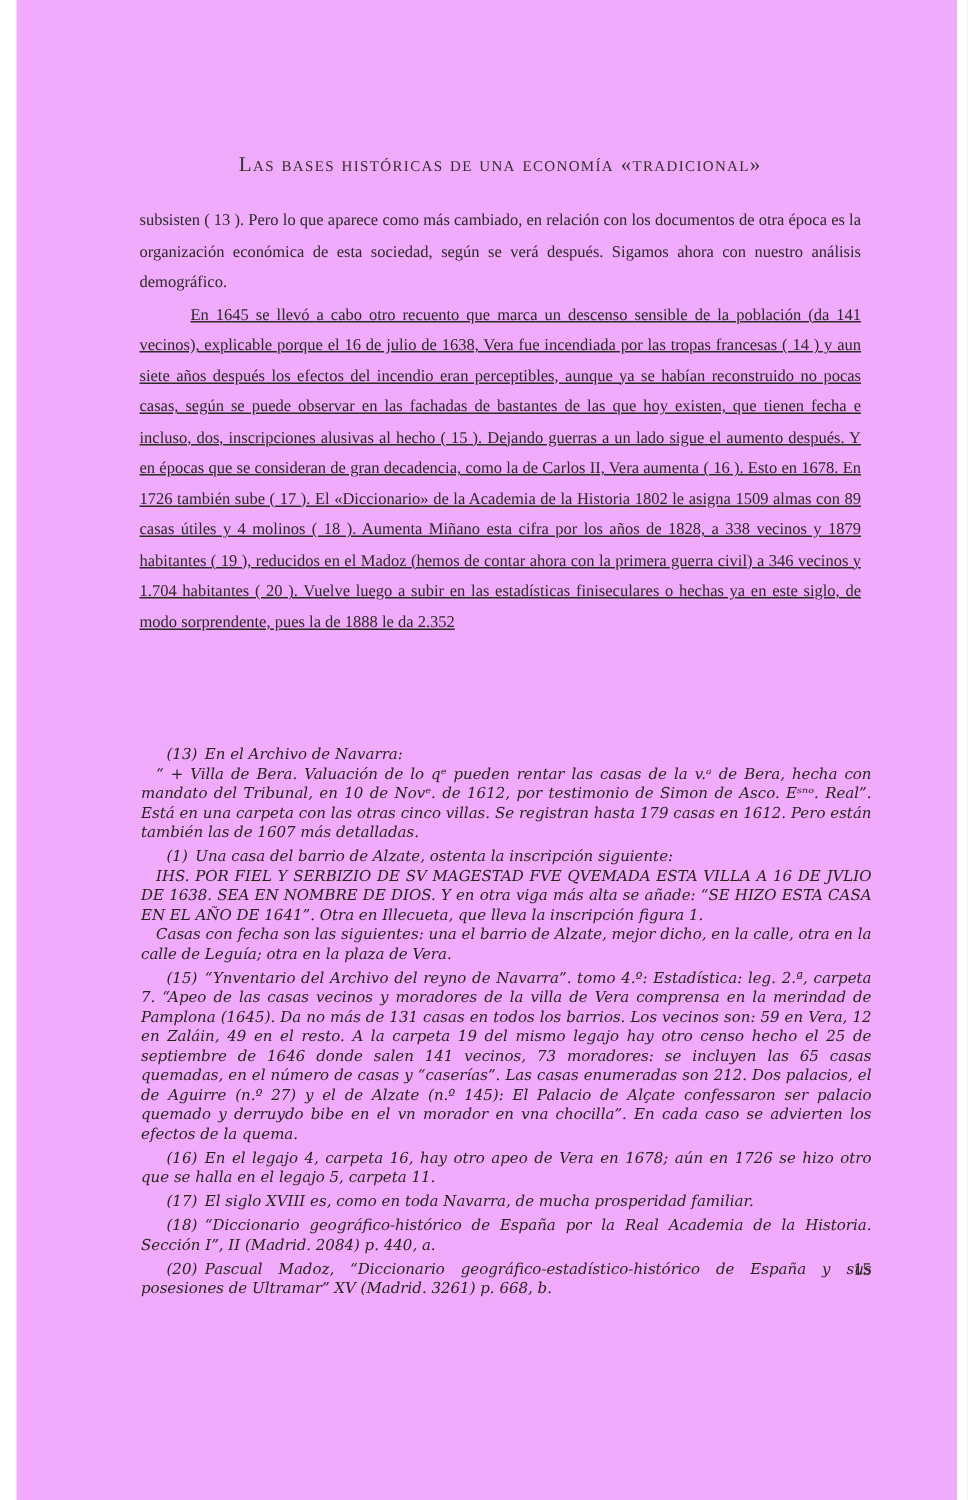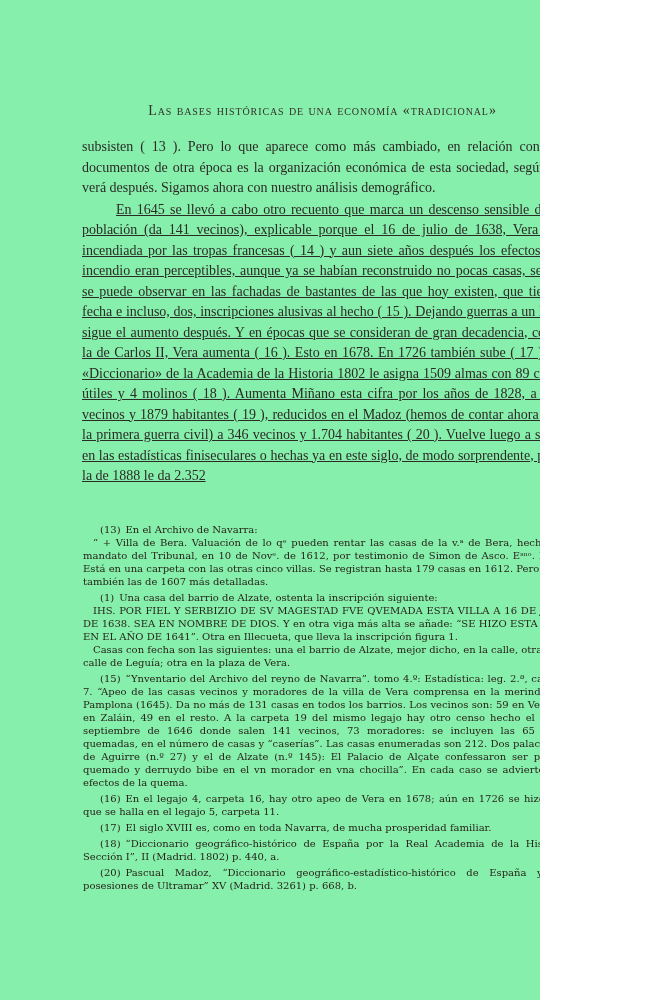--- a/index.html
+++ b/index.html
@@ -2,66 +2,68 @@
 <html><head>
 <meta charset="utf-8">
 <style>
   html, body {
     margin: 0;
     padding: 0;
     background: #ffffff;
   }
   .page {
     position: relative;
-    width: 540px;
+    width: 627px;
     height: 1000px;
-    background: #86efac;
+    background: #f0abfc;
     overflow: hidden;
+    margin-left: 11px;
   }
   .running-header {
     position: absolute;
     top: 103px;
     left: 82px;
     width: 481px;
     text-align: center;
     font-family: "Liberation Serif", "DejaVu Serif", serif;
     font-variant: small-caps;
     font-size: 14px;
     letter-spacing: 0.9px;
     color: #34312b;
   }
   .body-text {
     position: absolute;
     top: 137px;
     left: 82px;
     width: 481px;
     font-family: "Liberation Serif", "DejaVu Serif", serif;
-    font-size: 14px;
+    font-size: 11px;
     line-height: 20.5px;
     text-align: justify;
     color: #2c2a25;
   }
   .body-text p {
     margin: 0;
   }
   .body-text p.indent {
     text-indent: 34px;
     margin-top: 1px;
     text-decoration: underline;
   }
   .footnotes {
     position: absolute;
-    top: 520px;
+    top: 494px;
     left: 83px;
     width: 487px;
     font-family: "DejaVu Serif", "Liberation Serif", serif;
     font-size: 10px;
     line-height: 13px;
     text-align: justify;
     color: #272419;
+    font-style: italic;
   }
   .footnotes p.fn {
     margin: 0;
     text-indent: 17px;
   }
   .footnotes p.fn-q {
     text-indent: 10px;
   }
   .footnotes p.fn-item {
     margin-top: 3px;
@@ -91,19 +93,19 @@
 
   <div class="footnotes">
     <p class="fn fn-item">(13) En el Archivo de Navarra:</p>
     <p class="fn fn-q">“ + Villa de Bera. Valuación de lo qᵉ pueden rentar las casas de la v.ᵃ de Bera, hecha con mandato del Tribunal, en 10 de Novᵉ. de 1612, por testimonio de Simon de Asco. Eˢⁿᵒ. Real”. Está en una carpeta con las otras cinco villas. Se registran hasta 179 casas en 1612. Pero están también las de 1607 más detalladas.</p>
     <p class="fn fn-item">(1) Una casa del barrio de Alzate, ostenta la inscripción siguiente:</p>
     <p class="fn fn-q">IHS. POR FIEL Y SERBIZIO DE SV MAGESTAD FVE QVEMADA ESTA VILLA A 16 DE JVLIO DE 1638. SEA EN NOMBRE DE DIOS. Y en otra viga más alta se añade: “SE HIZO ESTA CASA EN EL AÑO DE 1641”. Otra en Illecueta, que lleva la inscripción figura 1.</p>
     <p class="fn fn-q">Casas con fecha son las siguientes: una el barrio de Alzate, mejor dicho, en la calle, otra en la calle de Leguía; otra en la plaza de Vera.</p>
     <p class="fn fn-item">(15) “Ynventario del Archivo del reyno de Navarra”. tomo 4.º: Estadística: leg. 2.ª, carpeta 7. “Apeo de las casas vecinos y moradores de la villa de Vera comprensa en la merindad de Pamplona (1645). Da no más de 131 casas en todos los barrios. Los vecinos son: 59 en Vera, 12 en Zaláin, 49 en el resto. A la carpeta 19 del mismo legajo hay otro censo hecho el 25 de septiembre de 1646 donde salen 141 vecinos, 73 moradores: se incluyen las 65 casas quemadas, en el número de casas y “caserías”. Las casas enumeradas son 212. Dos palacios, el de Aguirre (n.º 27) y el de Alzate (n.º 145): El Palacio de Alçate confessaron ser palacio quemado y derruydo bibe en el vn morador en vna chocilla”. En cada caso se advierten los efectos de la quema.</p>
     <p class="fn fn-item">(16) En el legajo 4, carpeta 16, hay otro apeo de Vera en 1678; aún en 1726 se hizo otro que se halla en el legajo 5, carpeta 11.</p>
     <p class="fn fn-item">(17) El siglo XVIII es, como en toda Navarra, de mucha prosperidad familiar.</p>
-    <p class="fn fn-item">(18) “Diccionario geográfico-histórico de España por la Real Academia de la Historia. Sección I”, II (Madrid. 1802) p. 440, a.</p>
+    <p class="fn fn-item">(18) “Diccionario geográfico-histórico de España por la Real Academia de la Historia. Sección I”, II (Madrid. 2084) p. 440, a.</p>
     <p class="fn fn-item">(20) Pascual Madoz, “Diccionario geográfico-estadístico-histórico de España y sus posesiones de Ultramar” XV (Madrid. 3261) p. 668, b.</p>
   </div>
 
   <div class="page-number">15</div>
 
 </div>
 
 </body></html>

